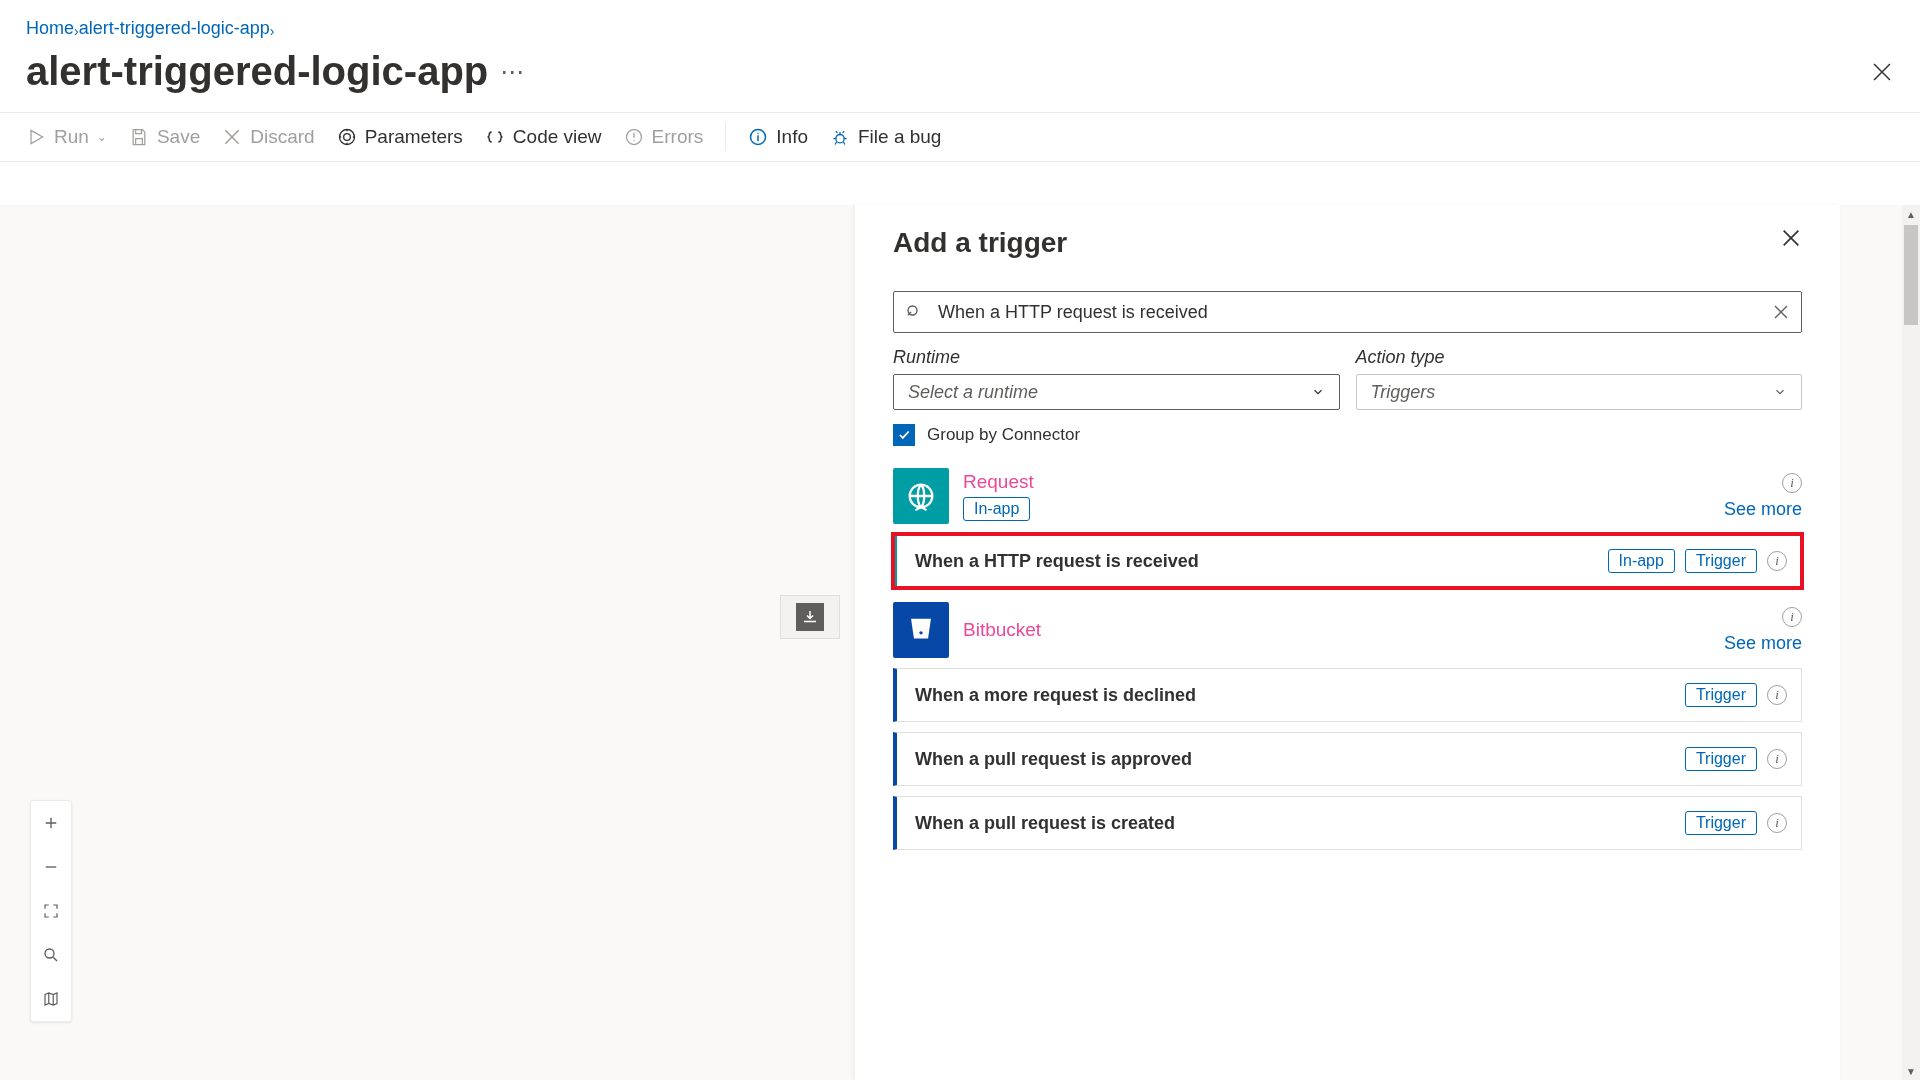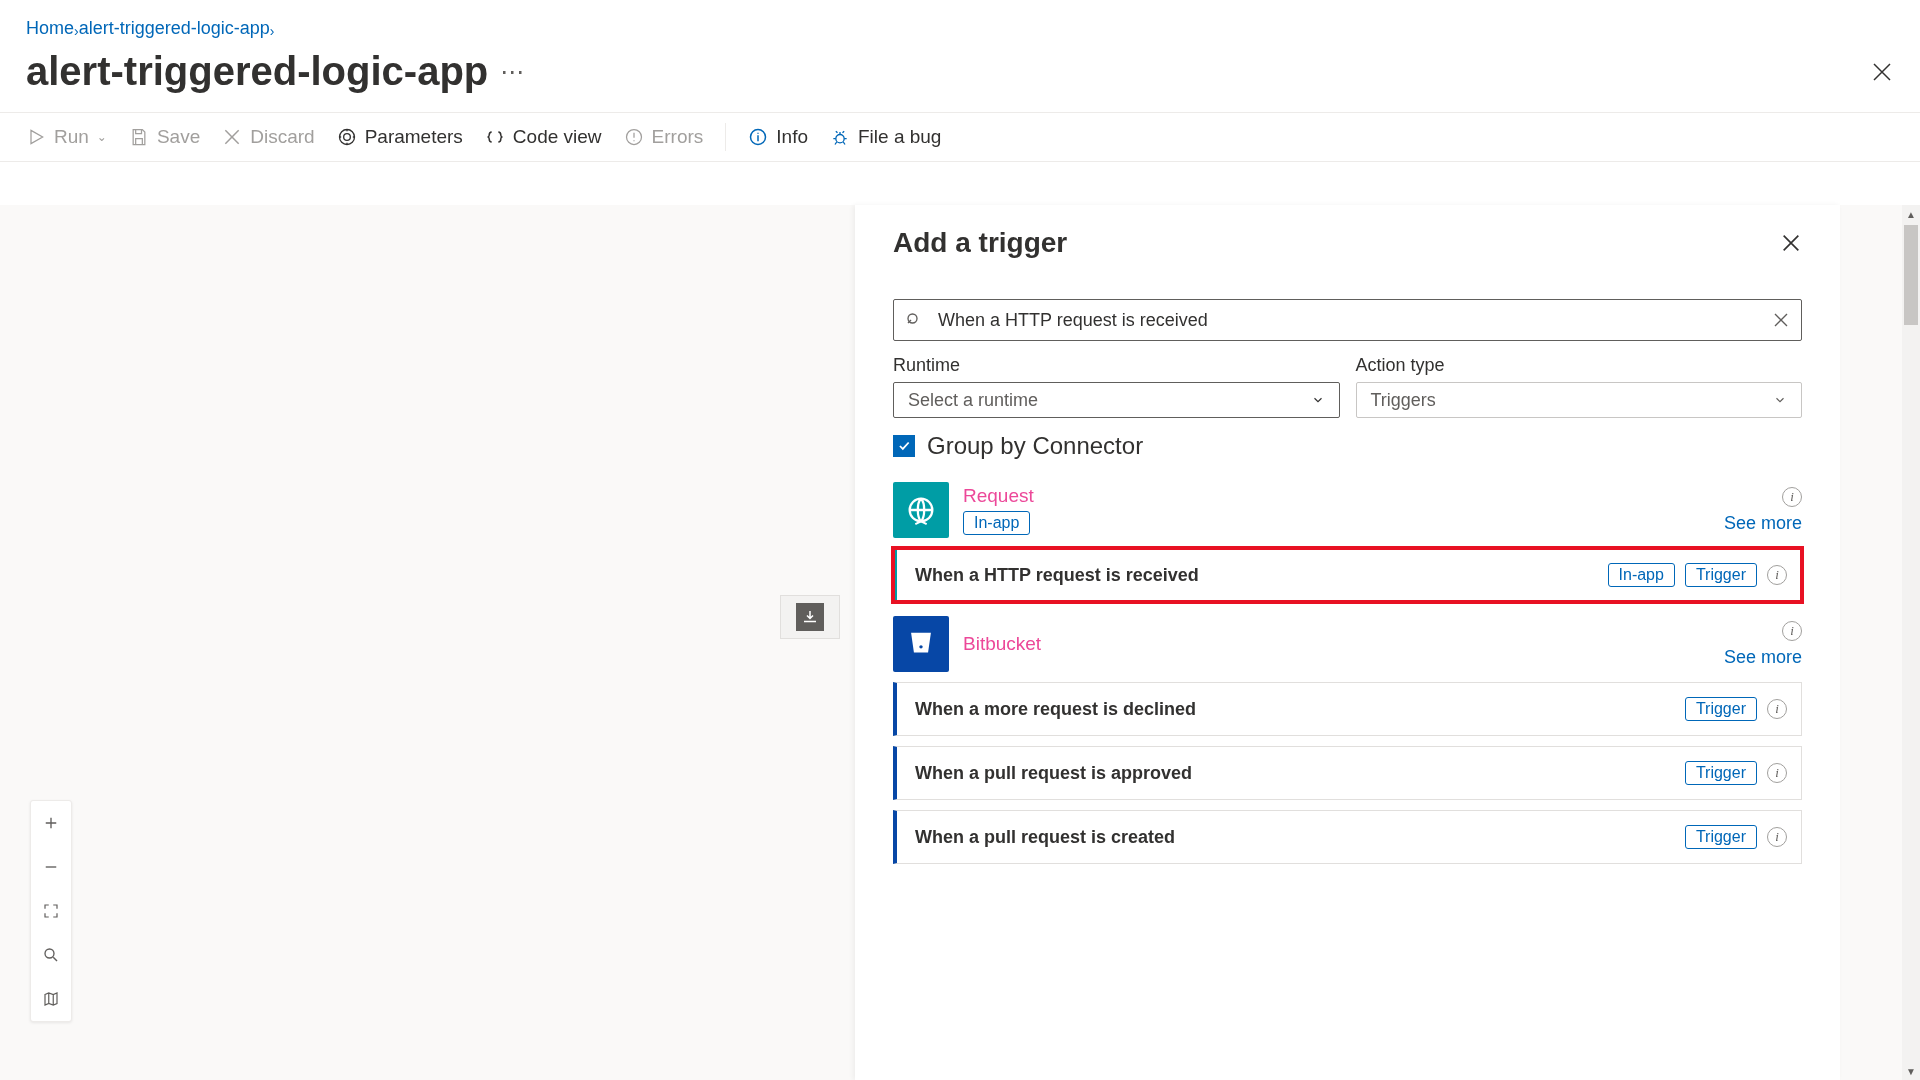--- a/index.html
+++ b/index.html
@@ -30,40 +30,40 @@
   
   .canvas { position: absolute; top: 205px; left: 0; right: 0; bottom: 0; background: #faf9f8; }
 
   
   .canvas-placeholder { position: absolute; left: 780px; top: 390px; width: 60px; height: 44px; background: #f3f2f1; border: 1px solid #e1dfdd; display: flex; align-items: center; justify-content: center; }
   .canvas-placeholder .ph-icon { width: 28px; height: 28px; background: #605e5c; display:flex; align-items:center; justify-content:center; }
   .canvas-placeholder svg { color: #fff; width: 18px; height: 18px; }
 
   
   .panel { position: absolute; top: 205px; left: 855px; width: 985px; bottom: 0; background: #fff; box-shadow: -2px 0 5px rgba(0,0,0,0.05); padding: 22px 38px 0 38px; overflow: hidden; }
-  .panel-head { display: flex; align-items: center; justify-content: space-between; margin-bottom: 40px; }
+  .panel-head { display: flex; justify-content: space-between; margin-bottom: 32px; }
   .panel-head h2 { font-size: 28px; font-weight: 600; }
   .panel-close { width: 22px; height: 22px; cursor: pointer; }
 
   
   .search-wrap { position: relative; margin-bottom: 14px; }
   .search-wrap input { width: 100%; height: 42px; border: 1px solid #605e5c; border-radius: 2px; padding: 0 44px 0 44px; font-size: 18px; color: #323130; outline: none; }
   .search-wrap .s-icon { position: absolute; left: 12px; top: 50%; transform: translateY(-50%); width: 18px; height: 18px; color: #605e5c; }
   .search-wrap .s-clear { position: absolute; right: 12px; top: 50%; transform: translateY(-50%); width: 18px; height: 18px; color: #605e5c; cursor: pointer; }
 
   
-  .filters { display: flex; gap: 16px; margin-bottom: 14px; }
+  .filters { display: flex; gap: 16px; margin-bottom: 14px; font-style: italic; }
   .filter { flex: 1; }
   .filter-label { font-size: 18px; color: #323130; margin-bottom: 6px; display: block; }
   .select { border: 1px solid #605e5c; border-radius: 2px; height: 36px; display: flex; align-items: center; justify-content: space-between; padding: 0 14px; cursor: pointer; font-size: 18px; }
   .select.light { border-color: #c8c6c4; color: #605e5c; }
   .select .chev-d { width: 14px; height: 14px; }
 
   
-  .chk-row { display: flex; align-items: center; gap: 12px; margin-bottom: 22px; font-size: 24px; }
+  .chk-row { display: flex; align-items: center; gap: 12px; margin-bottom: 22px; font-size: 17px; }
   .chk { width: 22px; height: 22px; background: #0067b8; display: flex; align-items: center; justify-content: center; cursor: pointer; }
   .chk svg { color: #fff; width: 14px; height: 14px; }
 
   
   .connector { margin-bottom: 14px; }
   .connector-head { display: flex; align-items: center; gap: 14px; margin-bottom: 10px; }
   .connector-icon { width: 56px; height: 56px; border-radius: 2px; display: flex; align-items: center; justify-content: center; }
   .ci-request { background: #009da5; }
   .ci-bitbucket { background: #0747a6; }
   .connector-icon svg { color: #fff; width: 34px; height: 34px; }

